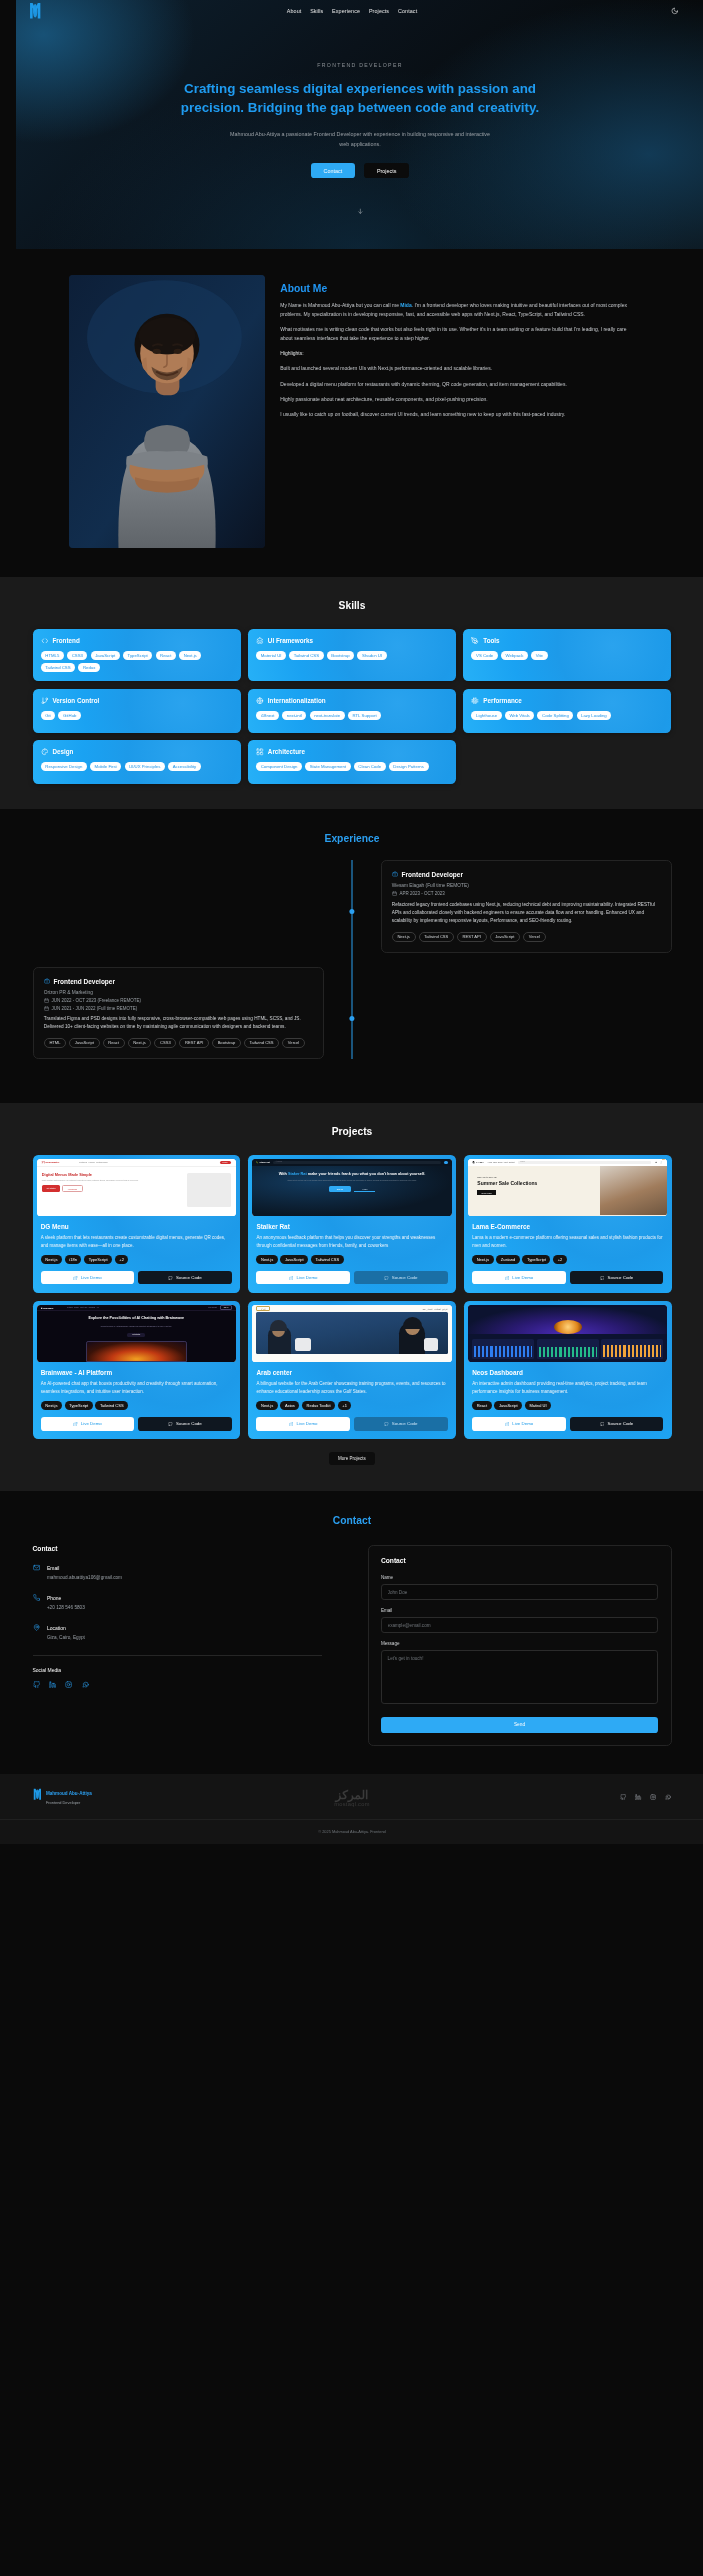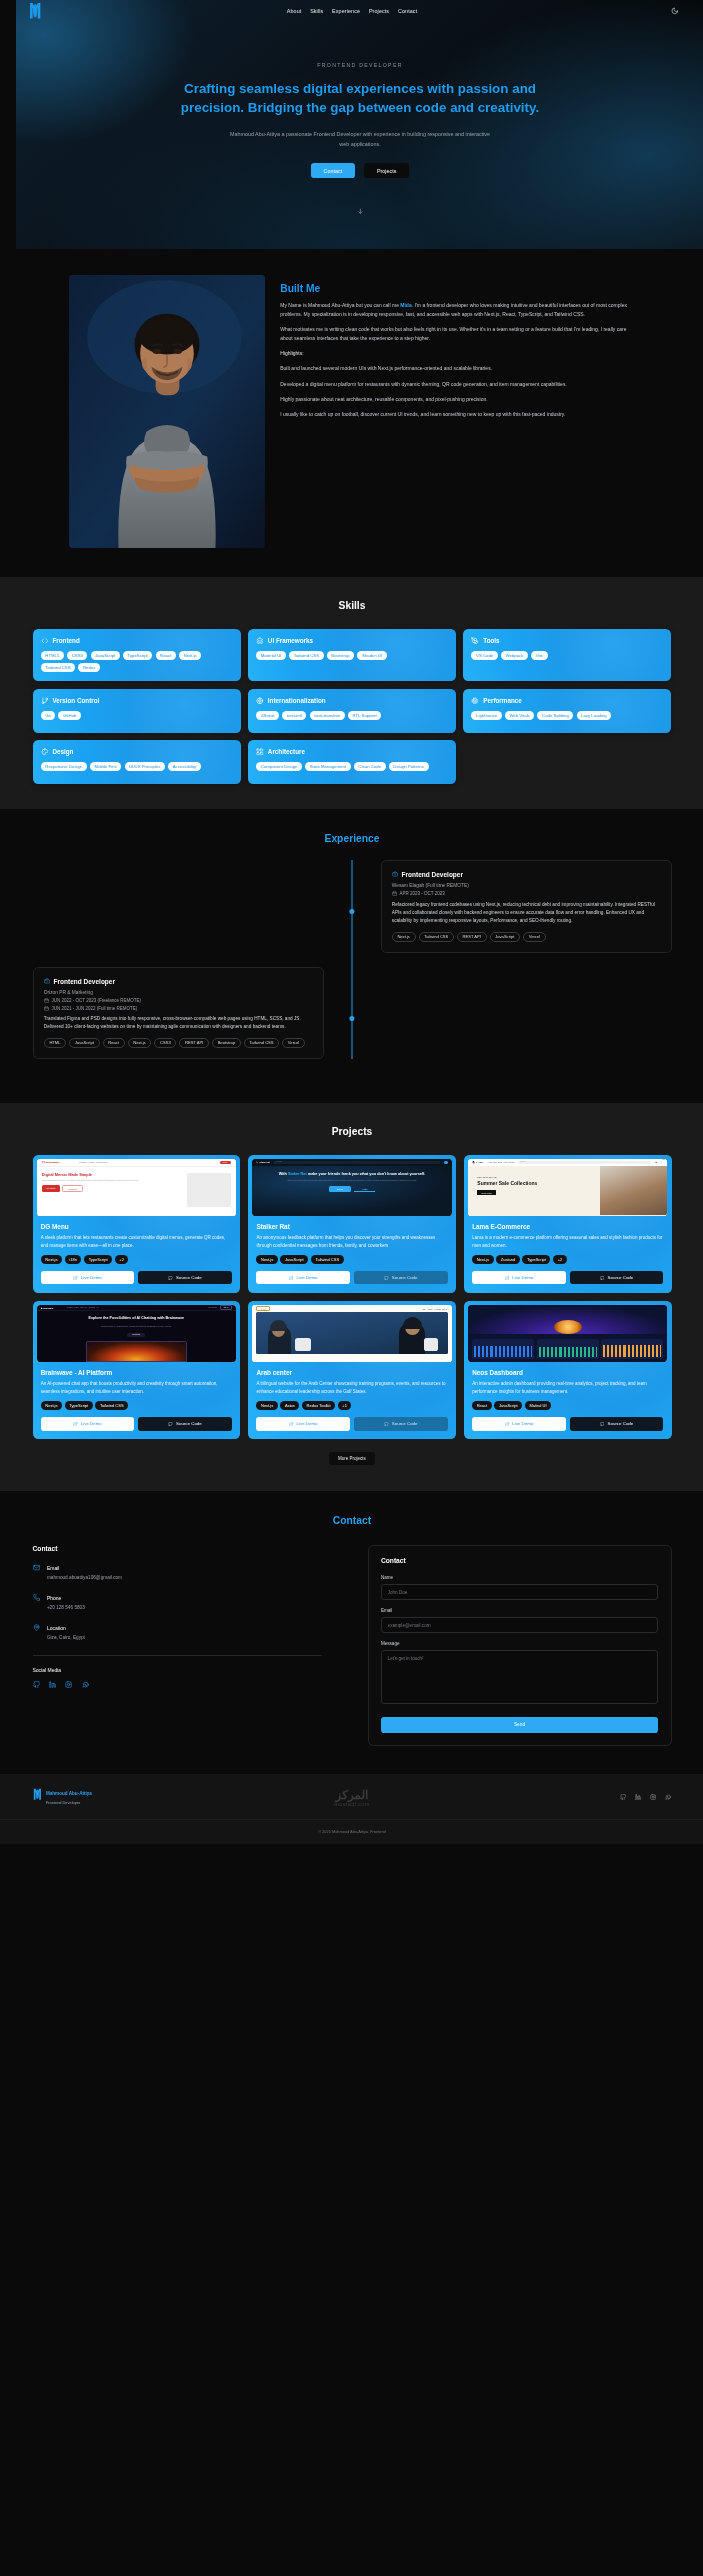--- a/index.html
+++ b/index.html
@@ -292,21 +292,21 @@
         <path d="M96 530 q-4 -160 40 -200 q30 -24 54 -26 q24 2 54 26 q44 40 40 200z" fill="url(#shirt)"></path>
         <path d="M150 304 q40 -26 80 0 q10 24 -2 40 q-38 16 -76 0 q-12 -16 -2 -40z" fill="#6b7075"></path>
 
         <path d="M112 352 q36 -14 78 -10 q44 -4 78 10 q6 30 -18 44 q-60 16 -120 0 q-24 -14 -18 -44z" fill="#7c8186"></path>
         <path d="M118 368 q70 20 144 0 q4 24 -16 34 q-56 14 -112 0 q-20 -10 -16 -34z" fill="#a9764f"></path>
         <path d="M128 392 q62 18 124 0 q2 16 -14 24 q-48 12 -96 0 q-16 -8 -14 -24z" fill="#9c6a46"></path>
         <circle cx="190" cy="238" r="0" fill="none"></circle>
       </svg>
     </div>
     <div class="about-text">
-      <h2>Built Me</h2>
+      <h2>About Me</h2>
       <p>
         <span>My Name is Mahmoud Abu-Attiya but you can call me </span><span class="hl">Mida</span><span>. I'm a frontend developer who loves making intuitive and beautiful interfaces out of most complex problems. My specialization is in developing responsive, fast, and accessible web apps with Next.js, React, TypeScript, and Tailwind CSS.</span>
       </p>
       <p>What motivates me is writing clean code that works but also feels right in its use. Whether it's in a team setting or a feature build that I'm leading, I really care about seamless interfaces that take the experience to a step higher.</p>
       <p class="lbl">Highlights:</p>
       <p>Built and launched several modern UIs with Next.js performance-oriented and scalable libraries.</p>
       <p>Developed a digital menu platform for restaurants with dynamic theming, QR code generation, and item management capabilities.</p>
       <p>Highly passionate about neat architecture, reusable components, and pixel-pushing precision.</p>
       <p>I usually like to catch up on football, discover current UI trends, and learn something new to keep up with this fast-paced industry.</p>
     </div>

